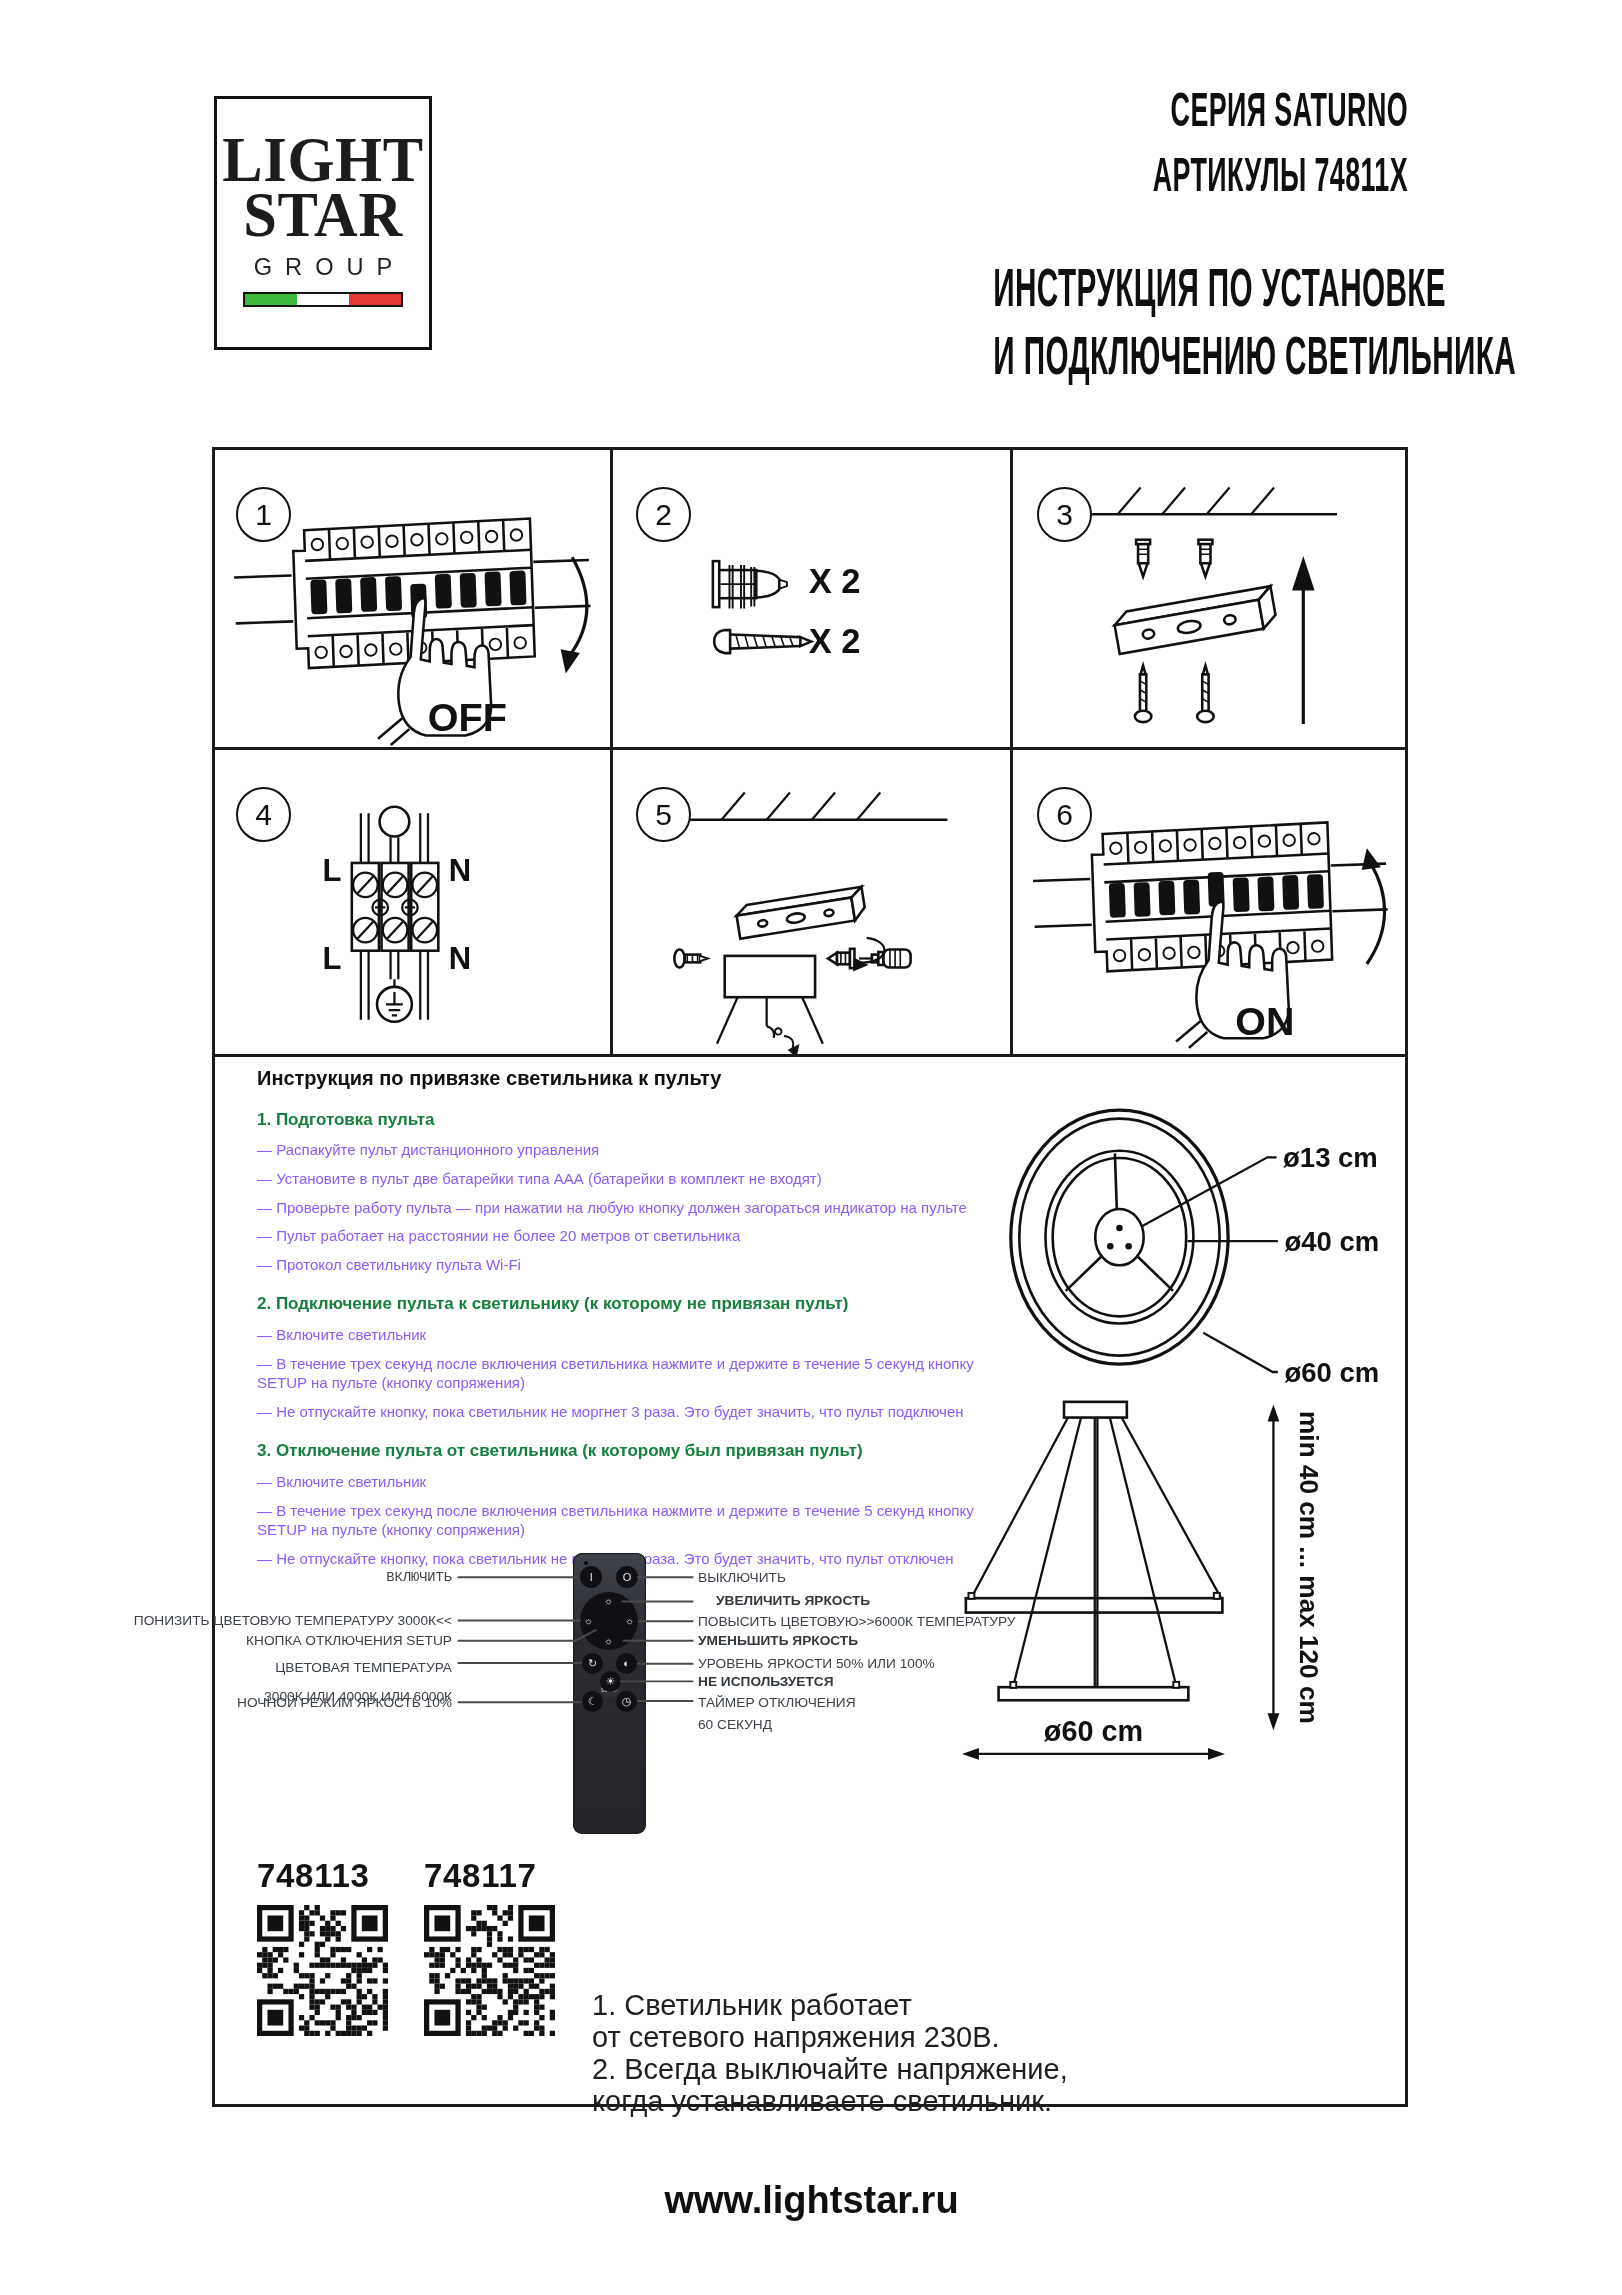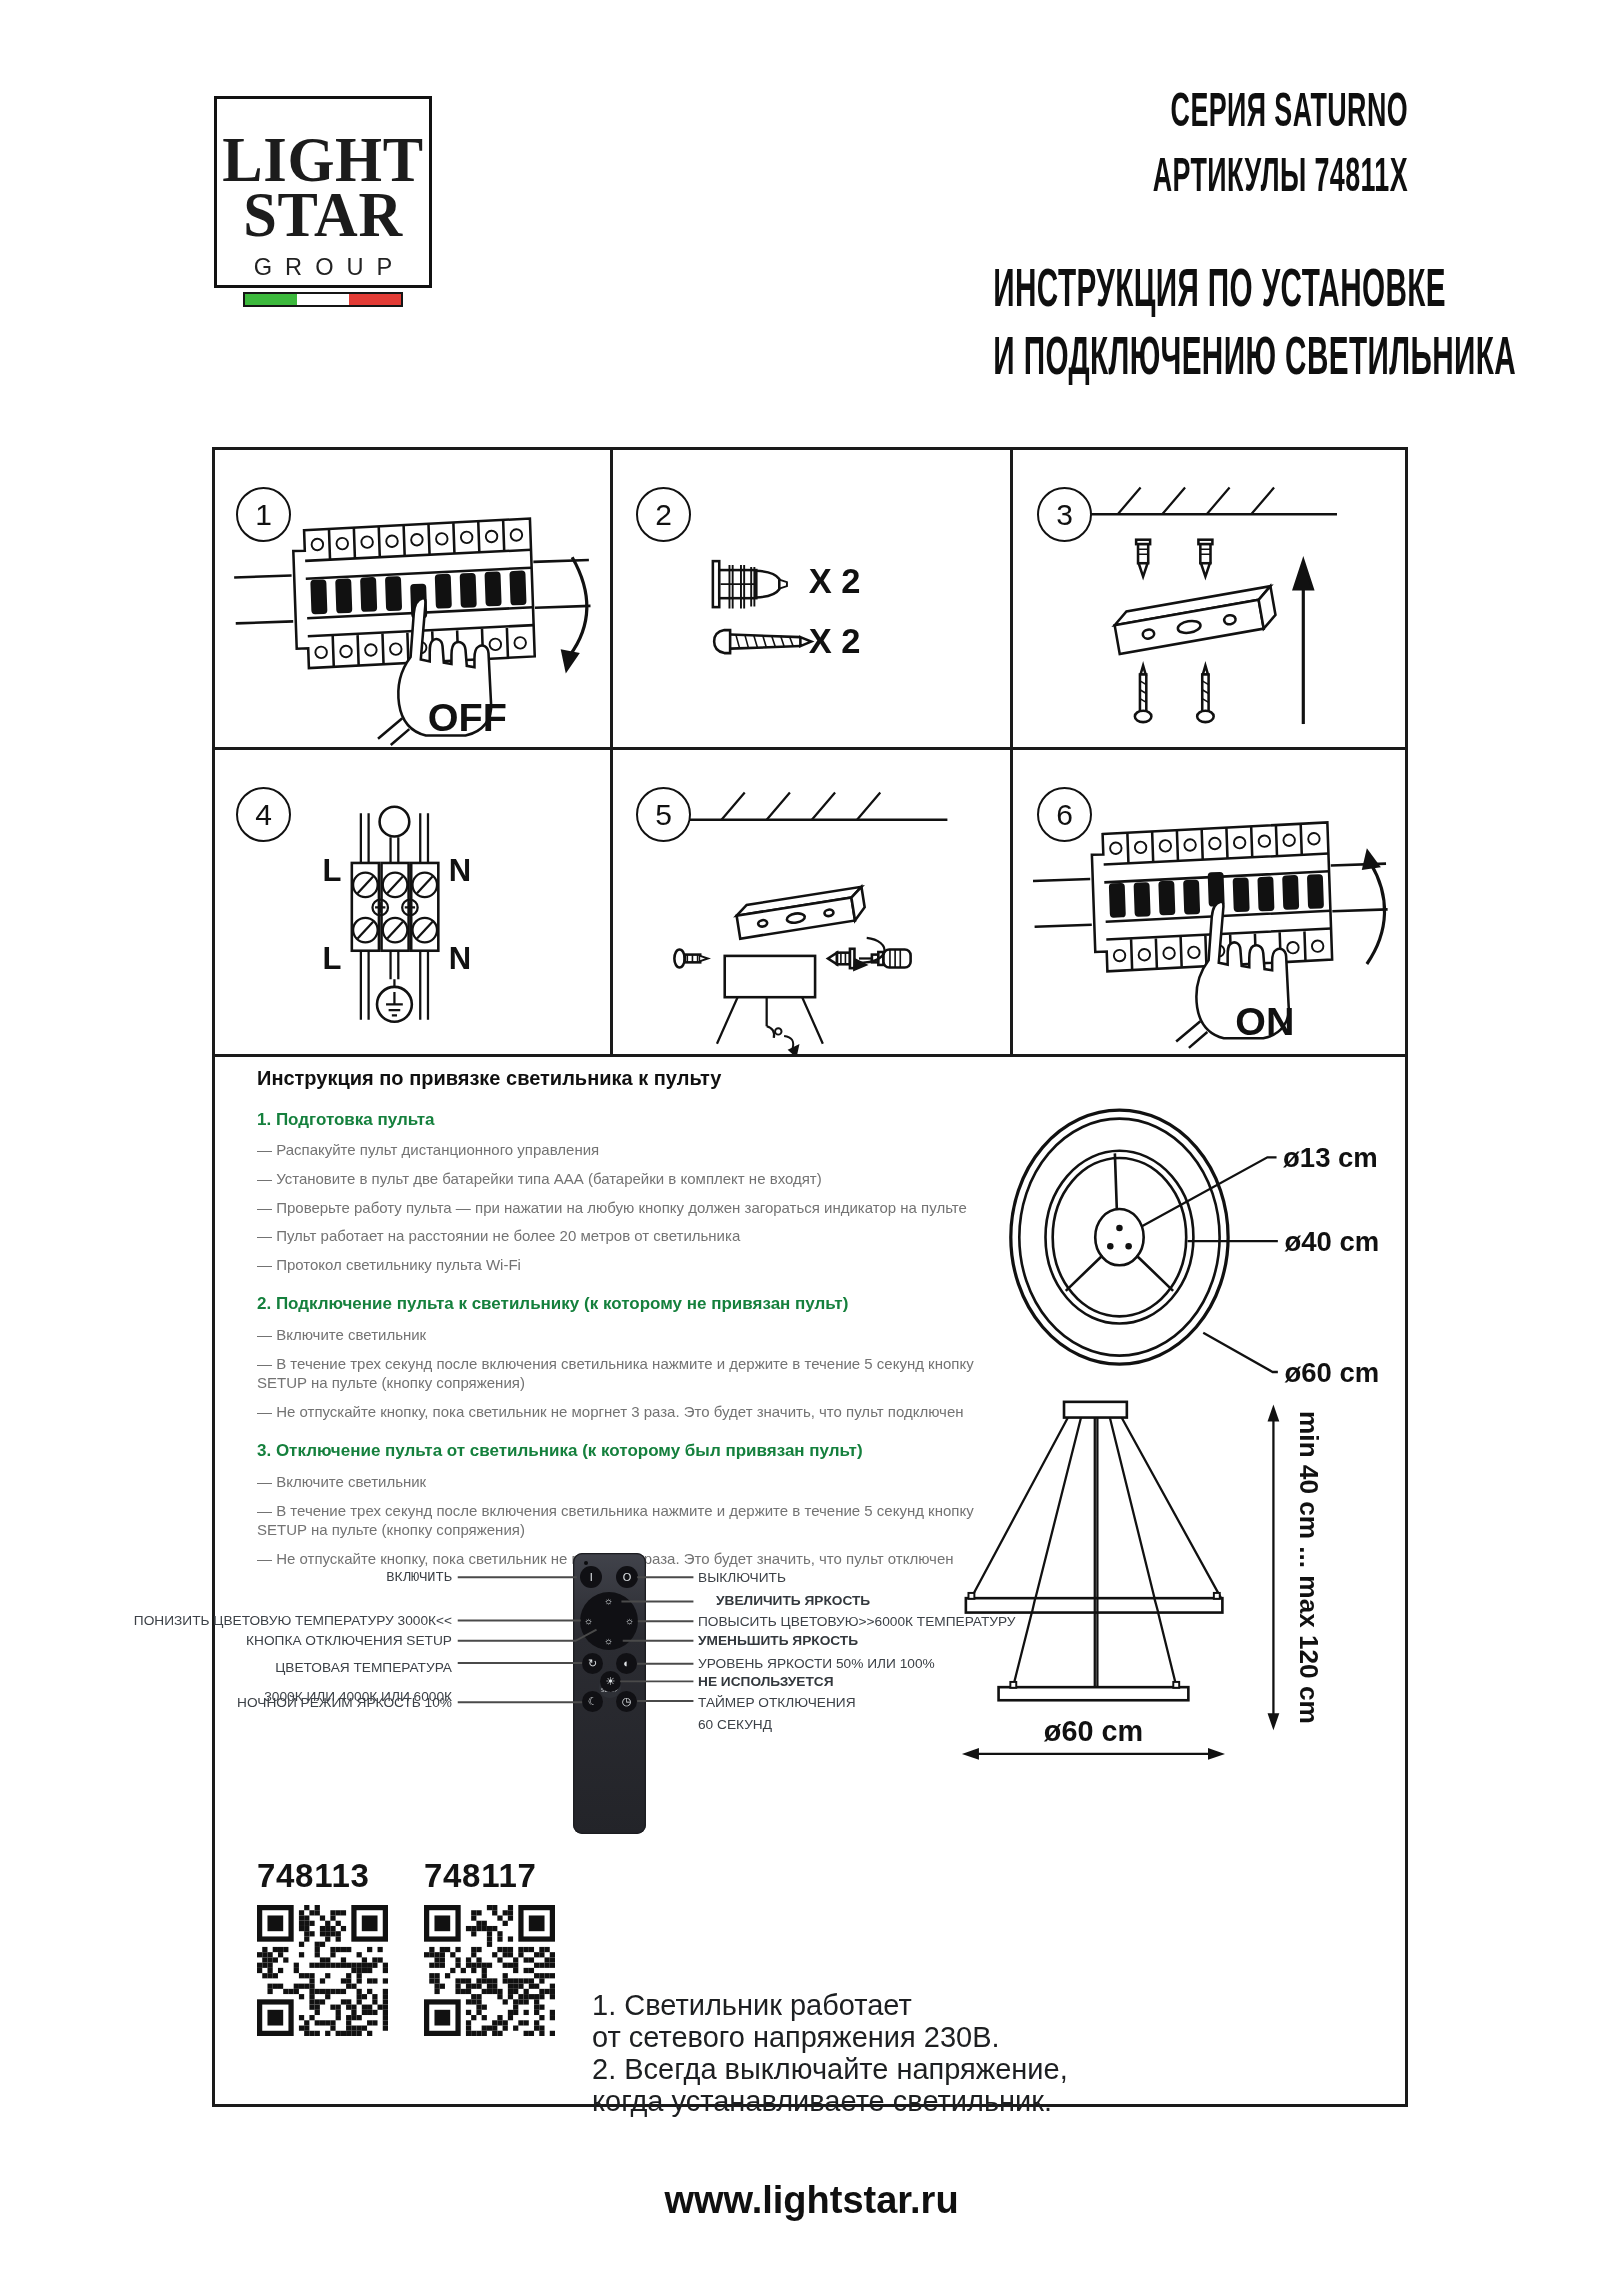--- a/index.html
+++ b/index.html
@@ -1,20 +1,20 @@
 <!DOCTYPE html>
 <html style="font-size:10.5px"><head>
 <meta charset="utf-8">
 <style>
   html,body{margin:0;padding:0;}
   body{width:1623px;height:2295px;background:#fff;position:relative;
        font-family:"Liberation Sans",sans-serif;color:#161616;}
   .abs{position:absolute;}
   
-  .logo-box{left:214px;top:96px;width:218px;height:192px;border:3.9px solid #111;
+  .logo-box{left:214px;top:96px;width:218px;height:254px;border:3.9px solid #111;
             box-sizing:border-box;text-align:center;background:#fff;}
   .logo-w1,.logo-w2{font-family:"Liberation Serif",serif;font-weight:700;font-size:63px;
             line-height:55px;color:#1c1c1c;letter-spacing:0.7px;transform:scaleX(0.96);}
   .logo-w1{margin-top:34px;}
   .logo-w3{margin-top:10.5px;font-size:23.6px;letter-spacing:13px;padding-left:13px;color:#222;}
   .flag{margin:11.8px auto 0;width:156px;height:11px;border:2px solid #151515;display:flex;}
   .flag span{flex:1;}
   .title-block{left:654px;top:77px;width:754px;text-align:right;}
   .t-line{font-weight:700;font-size:48px;line-height:65px;color:#0f0f0f;
           transform:scaleX(0.56);transform-origin:100% 50%;white-space:nowrap;letter-spacing:0.7px;}
@@ -26,21 +26,21 @@
   
   .panel{box-sizing:border-box;}
   .badge{position:absolute;left:21px;top:37px;width:51px;height:51px;border:2.6px solid #111;
          border-radius:50%;display:flex;align-items:center;justify-content:center;
          font-size:30px;font-weight:400;color:#111;background:#fff;}
   .panel svg{position:absolute;left:0;top:0;}
   
   .instr{left:257px;top:1067px;width:792px;}
   .instr h1{font-size:20px;margin:0 0 15.7px 0;color:#101010;}
   .sec h2{font-size:17px;margin:19.6px 0 10.5px 0;color:#15803d;}
-  .sec p{font-size:15px;line-height:19.6px;margin:0 0 9.2px 0;color:#737373;white-space:pre-line;}
+  .sec p{font-size:15px;line-height:19.6px;margin:0 0 9.2px 0;color:#8b5cf6;white-space:pre-line;}
   
   .remote{left:573px;top:1553px;width:73px;height:281px;border-radius:9.2px;
           background:linear-gradient(180deg,#41434b 0%,#2b2c32 30%,#232429 100%);
           box-shadow:inset 0 0 0 1.3px #1c1d21;}
   .remote .dot{position:absolute;left:10.5px;top:7.9px;width:4.6px;height:4.6px;border-radius:50%;background:#0b0b0d;}
   .rbtn{position:absolute;border-radius:50%;background:#101014;color:#dfe3e6;
         display:flex;align-items:center;justify-content:center;font-size:11px;line-height:1;}
   .rbtn.big{background:#101014;}
   .dpad-ico{position:absolute;color:#cfd3d7;font-size:9.8px;line-height:1;}
   .setup-btn{position:absolute;left:25.5px;top:123px;width:22px;height:22px;border-radius:50%;

